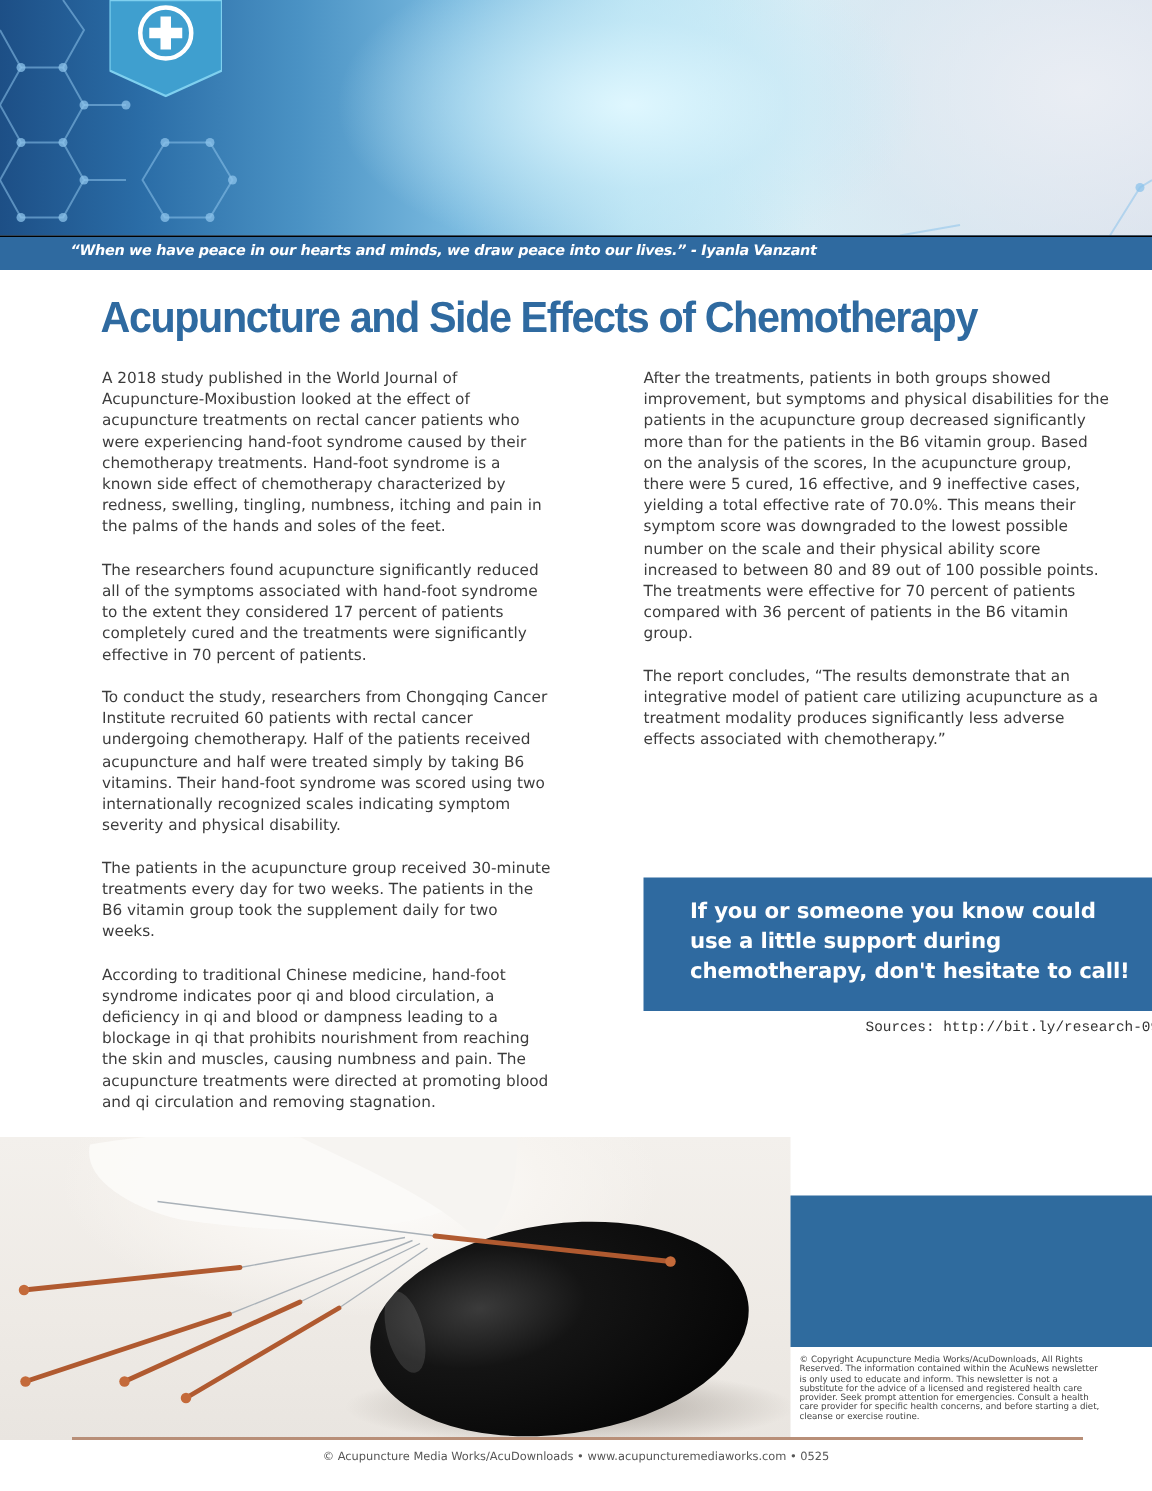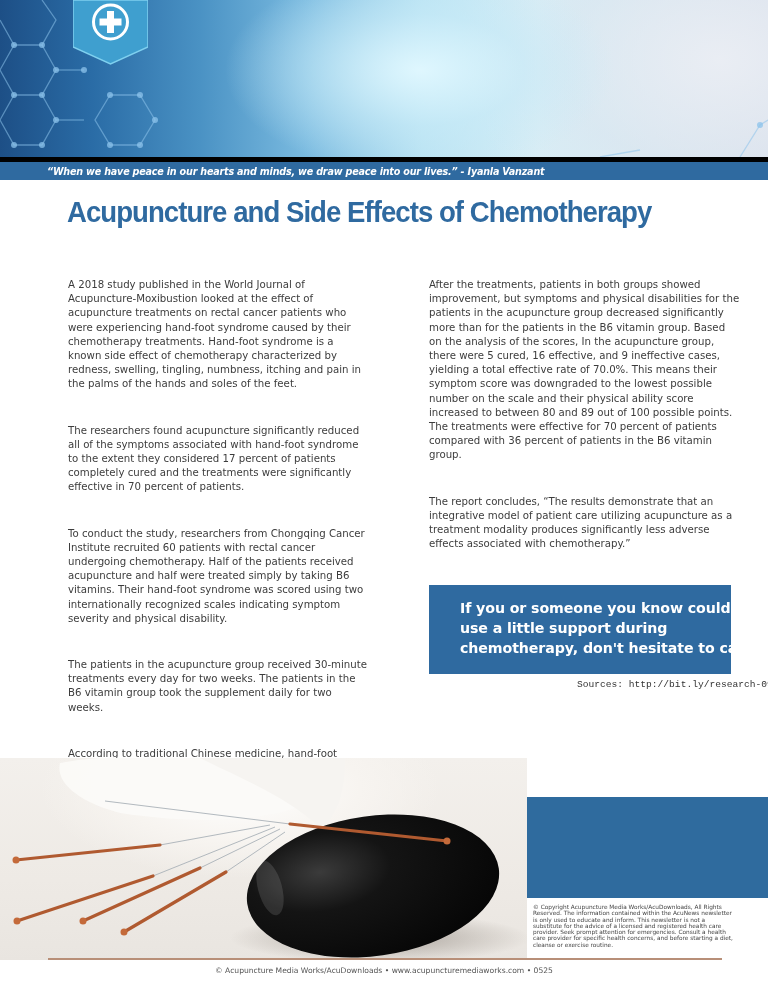--- a/index.html
+++ b/index.html
@@ -19,44 +19,44 @@
     .badge { position: absolute; left: 73px; top: 0; width: 75px; height: 65px; }
     .header-title {
       position: absolute; left: 43px; top: 90px;
       font-family: "DejaVu Sans", sans-serif; font-weight: bold;
       font-size: 50px; line-height: 1; color: #ffffff; letter-spacing: -1.5px;
       text-shadow: 0 2px 4px rgba(0,40,80,0.35);
     }
     .quote-bar {
       position: absolute; left: 0; top: 157px; width: 768px; height: 23px;
       background: #2f6aa0;
-      border-top: 5px solid #000000;
+      border-top: 1px solid #000000;
     }
     .quote-text {
       position: absolute; left: 47px; top: 4px;
       font-family: "DejaVu Sans", sans-serif; font-style: italic; font-weight: bold;
       font-size: 9.6px; color: #ffffff; letter-spacing: -0.2px; white-space: nowrap;
     }
 
     
     .article-title {
       position: absolute; left: 67px; top: 196px;
       font-family: "Liberation Sans", sans-serif; font-weight: bold;
       font-size: 29px; color: #2f6aa0; letter-spacing: -1px;
       transform: scaleX(0.95); transform-origin: left top;
       white-space: nowrap;
     }
     .col { position: absolute; top: 246px; font-family: "DejaVu Sans", sans-serif; font-size: 10.2px; line-height: 14.2px; color: #3c3c3c; }
     .col-left { left: 68px; width: 300px; }
     .col-right { left: 429px; width: 312px; }
-    .col p { margin-bottom: 14.2px; margin-top: 32px; }
+    .col p { margin-bottom: 14.2px; }
 
     
     .cta-box {
-      position: absolute; left: 429px; top: 585px; width: 302px; height: 89px;
+      position: absolute; left: 429px; top: 585px; width: 339px; height: 89px;
       background: #2f6aa0;
     }
     .cta-text {
       position: absolute; left: 31px; top: 13px; width: 300px;
       font-family: "DejaVu Sans", sans-serif; font-weight: bold;
       font-size: 14.2px; line-height: 20px; color: #ffffff; letter-spacing: -0.1px;
     }
     .sources {
       position: absolute; left: 577px; top: 679px;
       font-family: Liberation Mono, monospace; font-size: 9.6px; color: #333333; white-space: nowrap;

